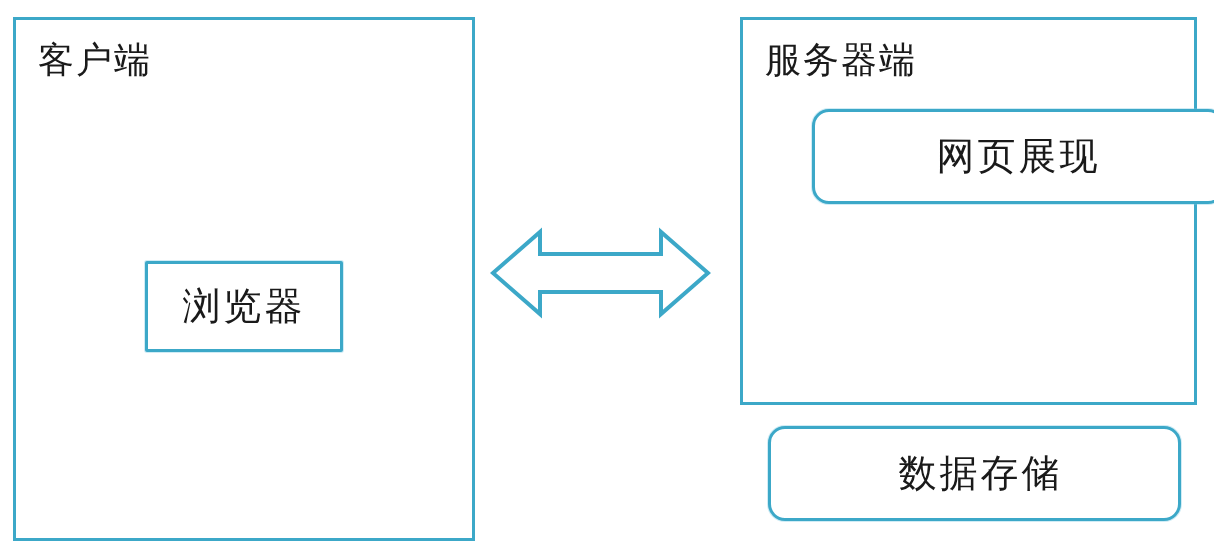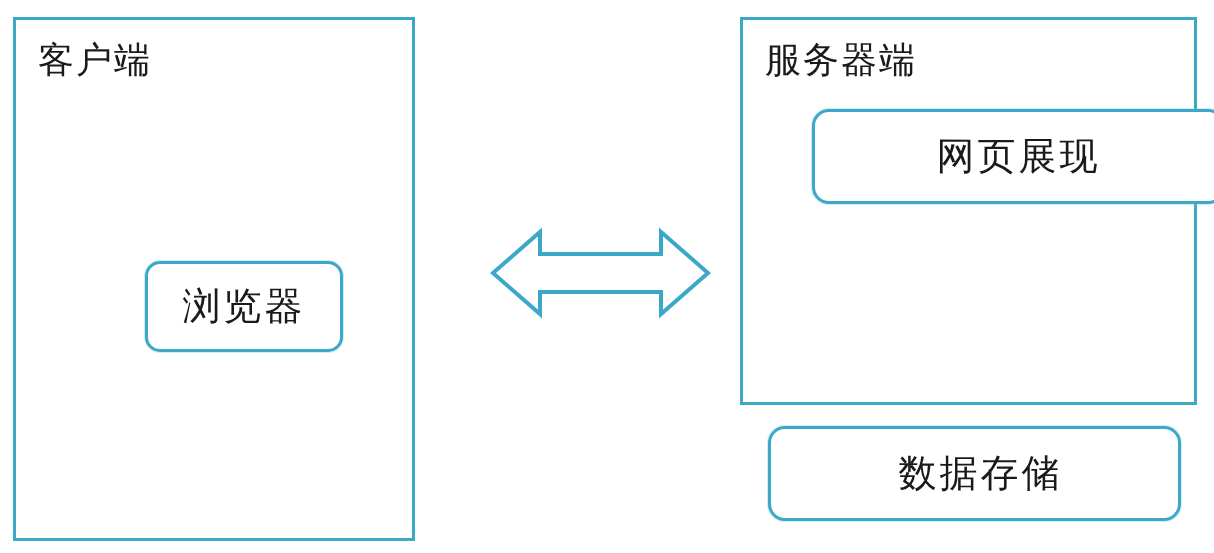--- a/index.html
+++ b/index.html
@@ -18,21 +18,21 @@
     width: 1214px;
     height: 553px;
     background: var(--bg);
     overflow: hidden;
   }
   .outer-box {
     position: absolute;
     border: 3px solid var(--accent);
     background: var(--bg);
   }
-  .client-box  { left: 13px;  top: 17px; width: 402px; height: 524px; }
+  .client-box  { left: 13px;  top: 17px; width: 462px; height: 524px; }
   .server-box  { left: 740px; top: 17px; width: 457px; height: 388px; }
   .box-title {
     position: absolute;
     left: 22px;
     top: 20px;
     font-size: 36px;
     letter-spacing: 2px;
     line-height: 1.15;
     color: var(--text);
     white-space: nowrap;
@@ -44,21 +44,21 @@
     background: var(--bg);
     display: flex;
     align-items: center;
     justify-content: center;
     font-size: 38px;
     letter-spacing: 3px;
     color: var(--text);
     box-shadow: 0 0 0 1px rgba(120, 200, 225, 0.35);
     white-space: nowrap;
   }
-  .browser-node { left: 129px; top: 241px; width: 198px; height: 91px; border-radius: 15px; }
+  .browser-node { left: 129px; top: 241px; width: 198px; height: 91px; border-radius: 2px; }
   .server-node  { left: 25px;  width: 413px; height: 95px; }
   .server-node-1 { top: 89px; margin-left: 44px; }
   .server-node-2 { top: 255px; }
   .server-node-3 { top: 406px; padding-left: 12px; }
   .connector {
     position: absolute;
     left: 490px;
     top: 227px;
     width: 221px;
     height: 92px;

